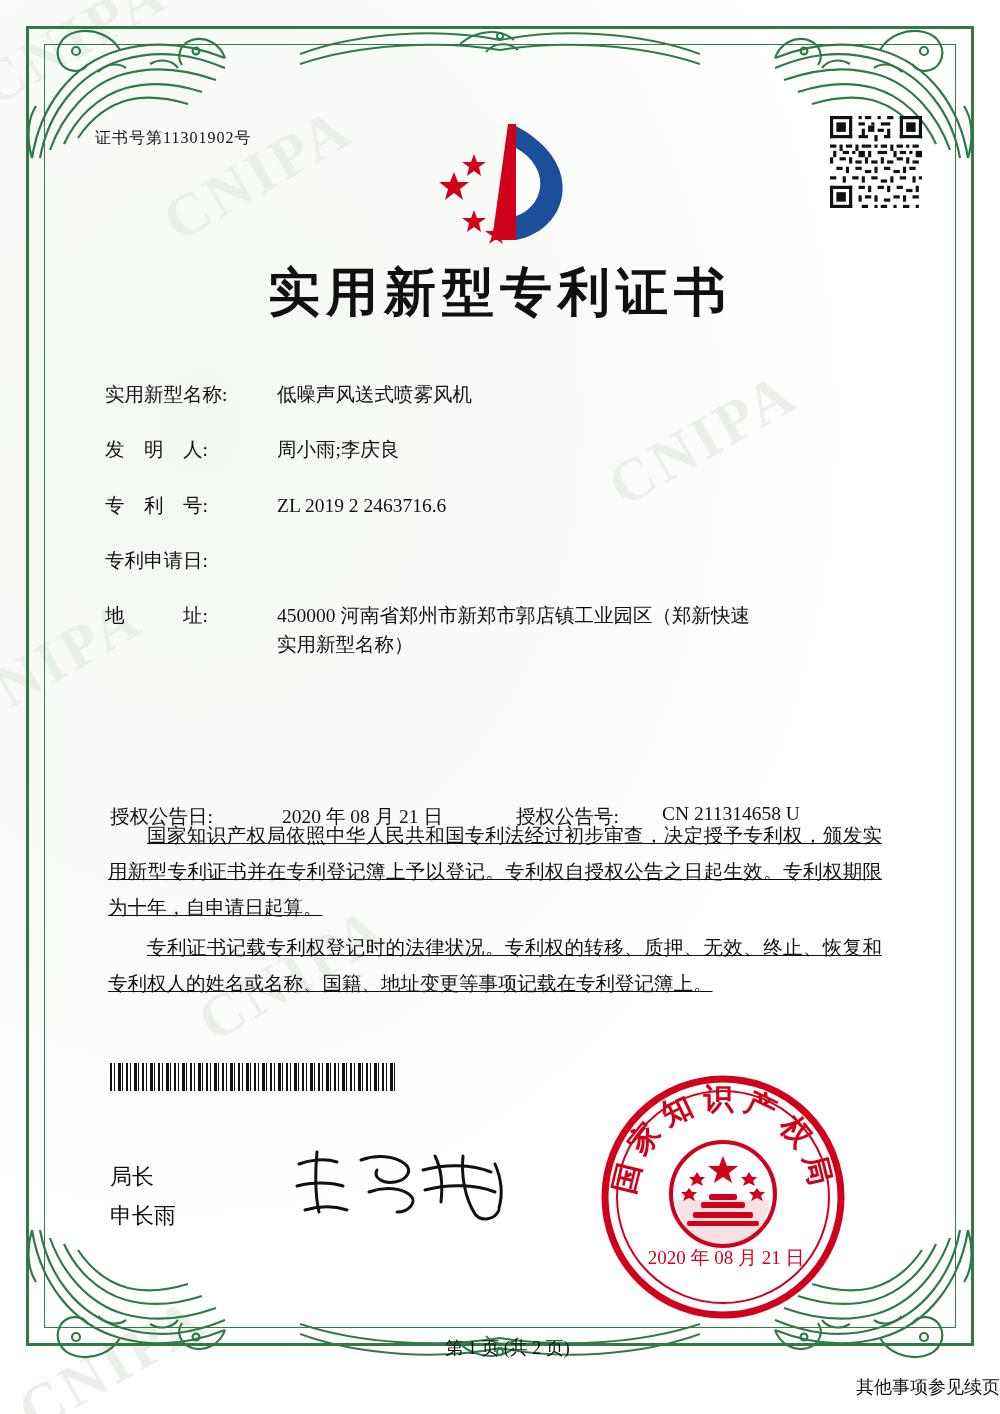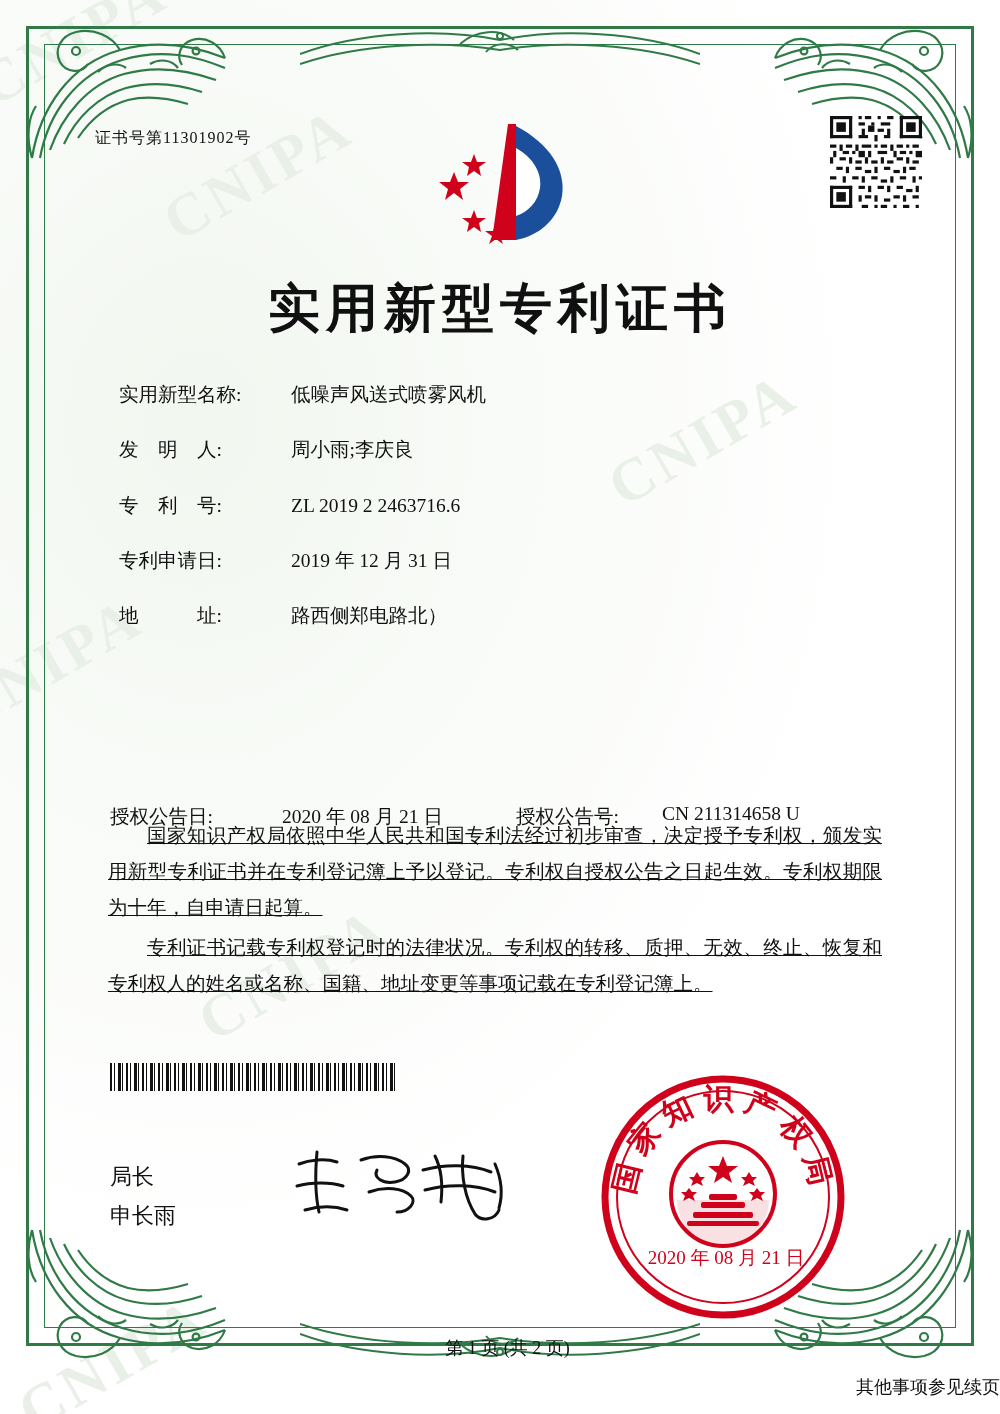--- a/index.html
+++ b/index.html
@@ -99,27 +99,26 @@
     position: absolute;
     left: 0;
     right: 0;
     top: 258px;
     text-align: center;
     font-size: 52px;
     font-weight: bold;
     letter-spacing: 6px;
     color: #101010;
     font-family: "Liberation Serif", serif;
-    margin-top: 16px;
   }
 
   
   .fields {
     position: absolute;
-    left: 119px;
+    left: 105px;
     top: 380px;
     width: 790px;
     font-size: 19.5px;
     color: #111;
   }
   .field-row {
     display: flex;
     align-items: flex-start;
     margin-bottom: 26px;
     line-height: 1.5;
@@ -472,26 +471,26 @@
     <div class="field-row">
       <div class="field-label">发　明　人:</div>
       <div class="field-value">周小雨;李庆良</div>
     </div>
     <div class="field-row">
       <div class="field-label">专　利　号:</div>
       <div class="field-value">ZL 2019 2 2463716.6</div>
     </div>
     <div class="field-row">
       <div class="field-label">专利申请日:</div>
-      <div class="field-value">2019 年 12 月 31 日</div>
     </div>
     <div class="field-row">
       <div class="field-label">地　　　址:</div>
       <div class="field-value">
-        <span class="wrap2">路西侧郑电路北）</span>
+        <span>450000 河南省郑州市新郑市郭店镇工业园区（郑新快速</span>
+        <span class="wrap2">实用新型名称）</span>
       </div>
     </div>
   </div>
 
   <div class="pub-row">
     <div class="pub-left">
       <div class="field-label">授权公告日:</div>
       <div class="field-value">2020 年 08 月 21 日</div>
     </div>
     <div class="pub-right">

